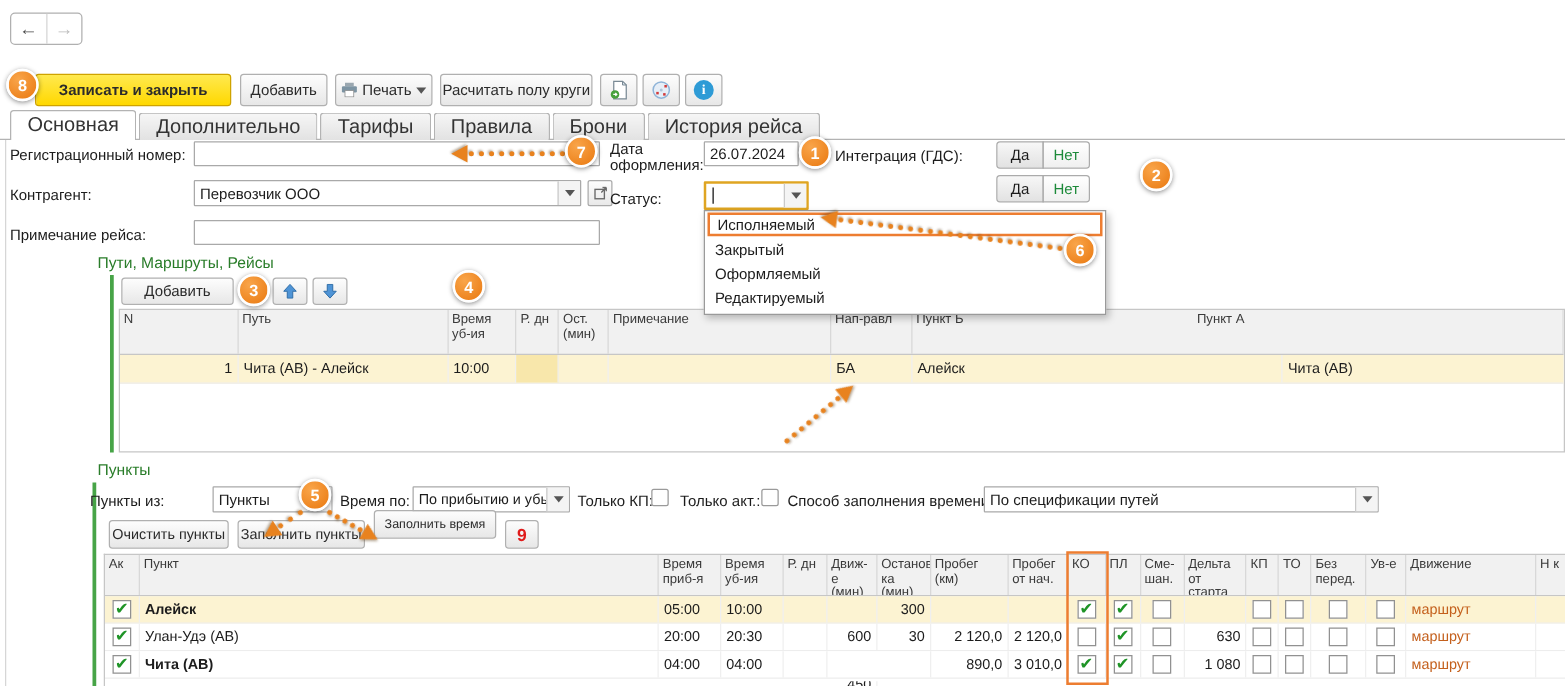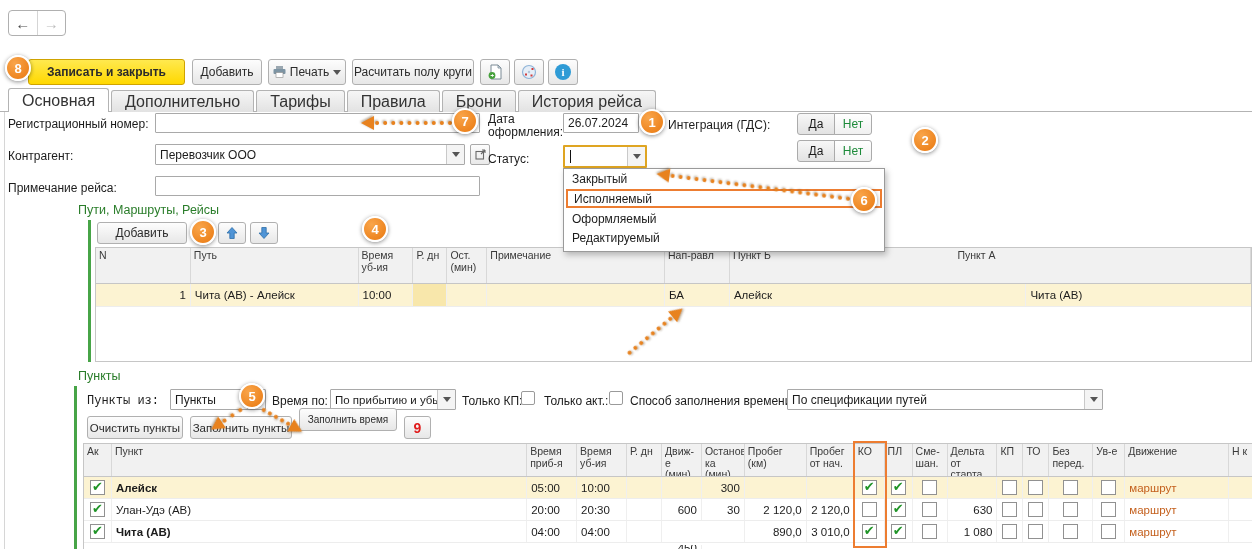--- a/index.html
+++ b/index.html
@@ -184,22 +184,22 @@
       </span>
   </div>
 
   <div class="lbl" style="left:668px;top:146px;margin-top:32px;">Интеграция (транзит):</div>
   <div class="tglgrp" style="left:797px;top:140px;">
     <div class="tgl first">Да</div>
     <div class="tgl last no">Нет</div>
   </div>
 
   <div class="droplist">
+    <div class="dropitem hl">Исполняемый</div>
     <div class="dropitem">Закрытый</div>
-    <div class="dropitem hl">Исполняемый</div>
     <div class="dropitem">Оформляемый</div>
     <div class="dropitem">Редактируемый</div>
   </div>
 
   <div class="sect-title" style="left:78px;top:203px;">Пути, Маршруты, Рейсы</div>
   <div class="gbar" style="left:88px;top:220px;height:142px;"></div>
   <div class="btn" style="left:97px;top:222px;width:90px;height:22px;">Добавить</div>
   <div class="btn" style="left:218px;top:222px;width:28px;height:22px;">
     <span style="display:flex;">
       <svg width="12" height="12" viewBox="0 0 12 12">
@@ -236,21 +236,21 @@
       <div class="td" style="width:178px;"></div>
       <div class="td" style="width:65px;">БА</div>
       <div class="td" style="width:297px;">Алейск</div>
       <div class="td" style="width:225px;border-right:none;">Чита (АВ)</div>
     </div>
   </div>
 
   <div class="sect-title" style="left:78px;top:369px;">Пункты</div>
   <div class="gbar" style="left:74px;top:386px;height:163px;"></div>
 
-  <div class="lbl" style="left:87px;top:394px;font-family:Liberation Mono, monospace;">Пункты из:</div>
+  <div class="lbl" style="left:72px;top:394px;">Пункты из:</div>
   <div class="combo" style="left:170px;top:389px;width:96px;">
     <span class="val">Пункты</span>
     <span class="dd">
         <span class="caret-down"></span>
       </span>
   </div>
   <div class="lbl" style="left:272px;top:394px;">Время по:</div>
   <div class="combo" style="left:330px;top:389px;width:126px;">
     <span class="val" style="font-size:11.5px;">По прибытию и убытию</span>
     <span class="dd">

